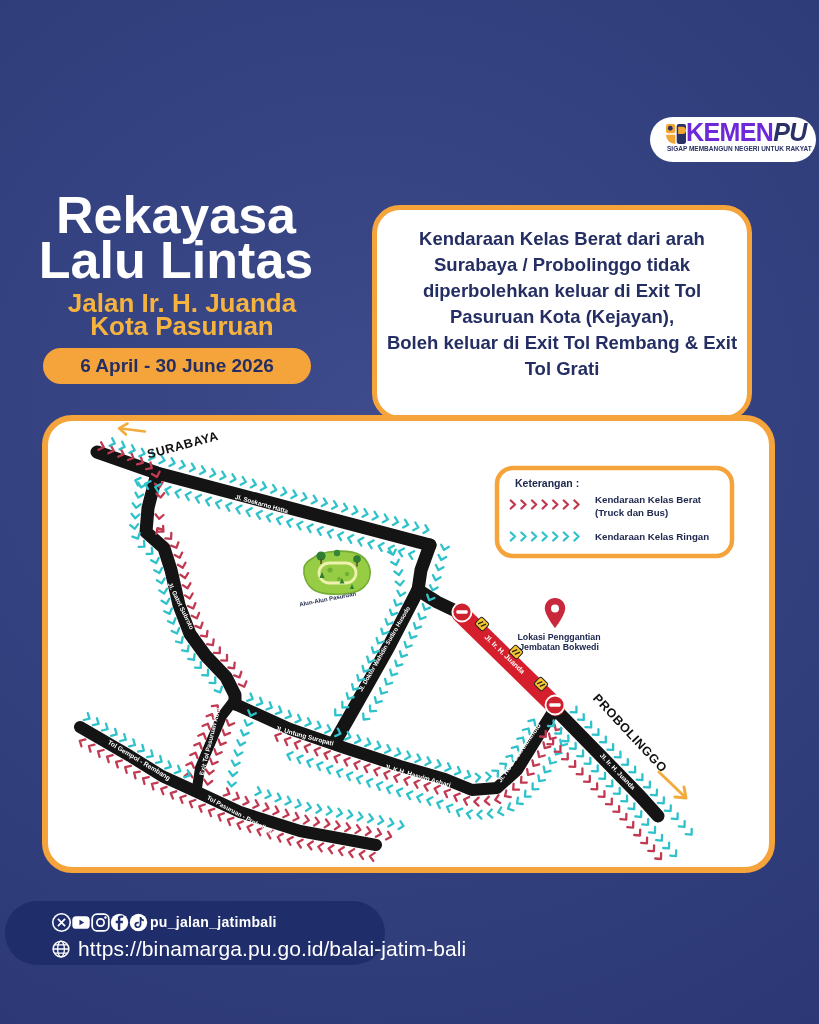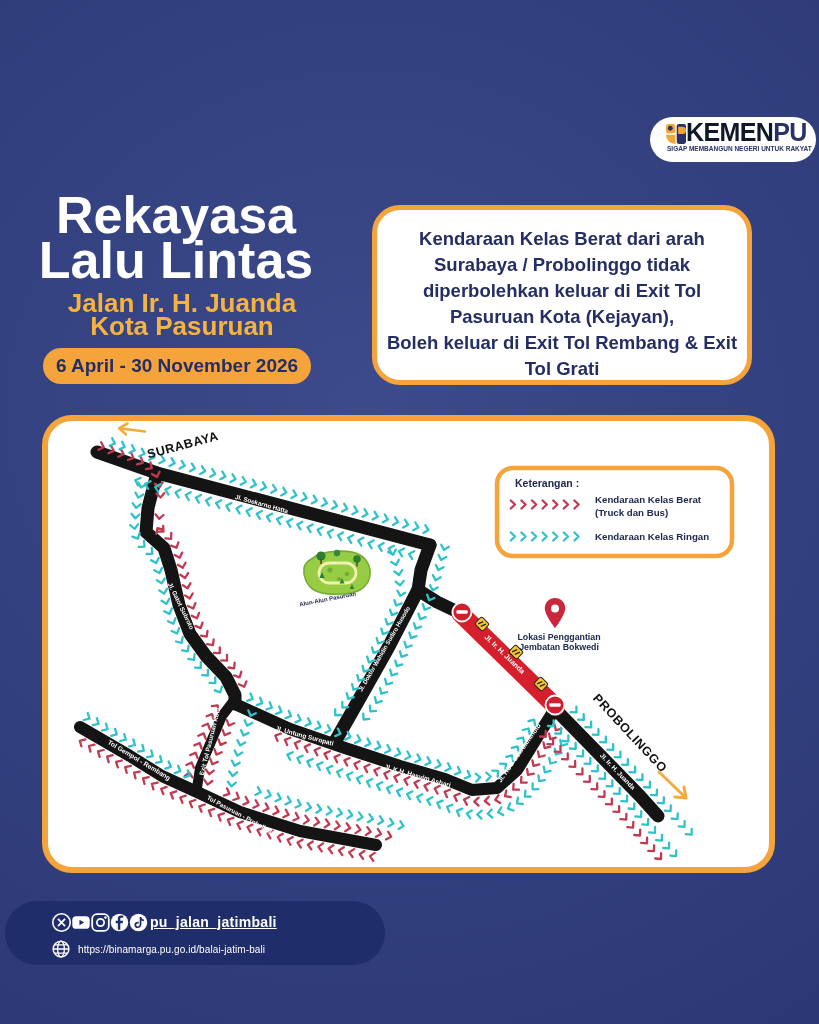--- a/index.html
+++ b/index.html
@@ -1,57 +1,57 @@
 <!DOCTYPE html>
 <html><head><meta charset="utf-8">
 <style>
 * { margin:0; padding:0; box-sizing:border-box; }
 body { width:819px; height:1024px; overflow:hidden; position:relative;
   font-family:"Liberation Sans", sans-serif;
   background: radial-gradient(ellipse 120% 90% at 45% 40%, #3d4a8b 0%, #313e7c 55%, #283471 100%); }
 .logo { position:absolute; left:650px; top:117px; width:166px; height:45px; background:#fff;
   border-radius:23px; overflow:hidden; }
 .l1 { position:absolute; left:36px; top:2px; font-size:25px; font-weight:bold; letter-spacing:-0.6px; line-height:27px; }
-.l1 .k { color:#0f172a; } .l1 .p { color:#2a3166; }
+.l1 .k { color:#6d28d9; } .l1 .p { color:#2a3166;font-style:italic; }
 .l2 { position:absolute; left:17px; top:27.5px; font-size:6.5px; font-weight:bold; color:#2a3166; white-space:nowrap; letter-spacing:0px; }
 .licon { position:absolute; left:16px; top:6.5px; }
 .title { position:absolute; left:0; top:193px; width:352px; text-align:center; color:#fff;
   font-size:52px; font-weight:bold; line-height:45px; }
 .subtitle { position:absolute; left:0; top:292px; width:352px; text-align:center; color:#f6b33d;
   font-size:26px; font-weight:bold; line-height:23px;padding-left:12px; }
 .datepill { position:absolute; left:43px; top:348px; width:268px; height:36px; background:#f5a43b;
   border-radius:18px; color:#252e63; font-size:19px; font-weight:bold; text-align:center; line-height:35px; }
-.infobox { position:absolute; left:372px; top:205px; width:380px; height:180px; background:#fff;
+.infobox { position:absolute; left:372px; top:205px; width:380px; height:216px; background:#fff;
   border:5px solid #f5a43b; border-radius:28px; color:#252e63; font-size:18.5px; font-weight:bold;
   text-align:center; line-height:26px; padding-top:16px; }
 .mapbox { position:absolute; left:42px; top:415px; width:733px; height:458px; background:#fff;
   border:6px solid #f5a43b; border-radius:30px; }
 .botpill { position:absolute; left:5px; top:901px; width:380px; height:64px; background:#202d6b;
   border-radius:32px; }
-.row1 { position:absolute; left:52px; top:912px; height:20px; display:flex; align-items:center; color:#fff;text-decoration:underline; }
+.row1 { position:absolute; left:52px; top:912px; height:20px; display:flex; align-items:center; color:#fff; }
 .row1 .txt { font-size:14px; font-weight:bold; margin-left:2px; letter-spacing:0.3px; }
 .row2 { position:absolute; left:52px; top:939px; height:20px; display:flex; align-items:center; gap:8px; color:#fff; }
-.row2 .txt { font-size:10px; letter-spacing:0.1px; }
+.row2 .txt { font-size:21px; letter-spacing:0.1px; }
 svg.ic { display:block; flex-shrink:0; }
 </style></head>
 <body>
 <div class="logo">
   <svg class="licon ic" width="20" height="20" viewBox="0 0 28 28">
     <rect x="0" y="0" width="13" height="13" rx="3" fill="#f2a634"></rect>
     <path d="M0 15 a13 13 0 0 0 13 13 v-13 z" fill="#f2a634"></path>
     <rect x="15" y="0" width="13" height="28" rx="3" fill="#2a3166"></rect>
     <path d="M17 4 h6 a4.5 4.5 0 0 1 0 10 h-6 z" fill="#f2a634"></path>
     <circle cx="6" cy="6" r="3.4" fill="#2a3166"></circle>
   </svg>
   <div class="l1"><span class="k">KEMEN</span><span class="p">PU</span></div>
   <div class="l2">SIGAP MEMBANGUN NEGERI UNTUK RAKYAT</div>
 </div>
 <div class="title">Rekayasa<br>Lalu Lintas</div>
 <div class="subtitle">Jalan Ir. H. Juanda<br>Kota Pasuruan</div>
-<div class="datepill">6 April - 30 November 2026</div>
+<div class="datepill">6 April - 30 June 2026</div>
 <div class="infobox">Kendaraan Kelas Berat dari arah<br>Surabaya / Probolinggo tidak<br>diperbolehkan keluar di Exit Tol<br>Pasuruan Kota (Kejayan),<br>Boleh keluar di Exit Tol Rembang &amp; Exit<br>Tol Grati</div>
 <div class="mapbox"></div>
 <svg width="819" height="1024" viewBox="0 0 819 1024" style="position:absolute;left:0;top:0;">
 <defs>
       <clipPath id="mapclip">
         <rect x="48" y="421" width="721" height="446" rx="24"></rect>
       </clipPath>
     </defs>
 <g clip-path="url(#mapclip)">
 <path d="M97 452 L157 473 L430 545" fill="none" stroke="#141414" stroke-width="13" stroke-linecap="round" stroke-linejoin="round"></path>

